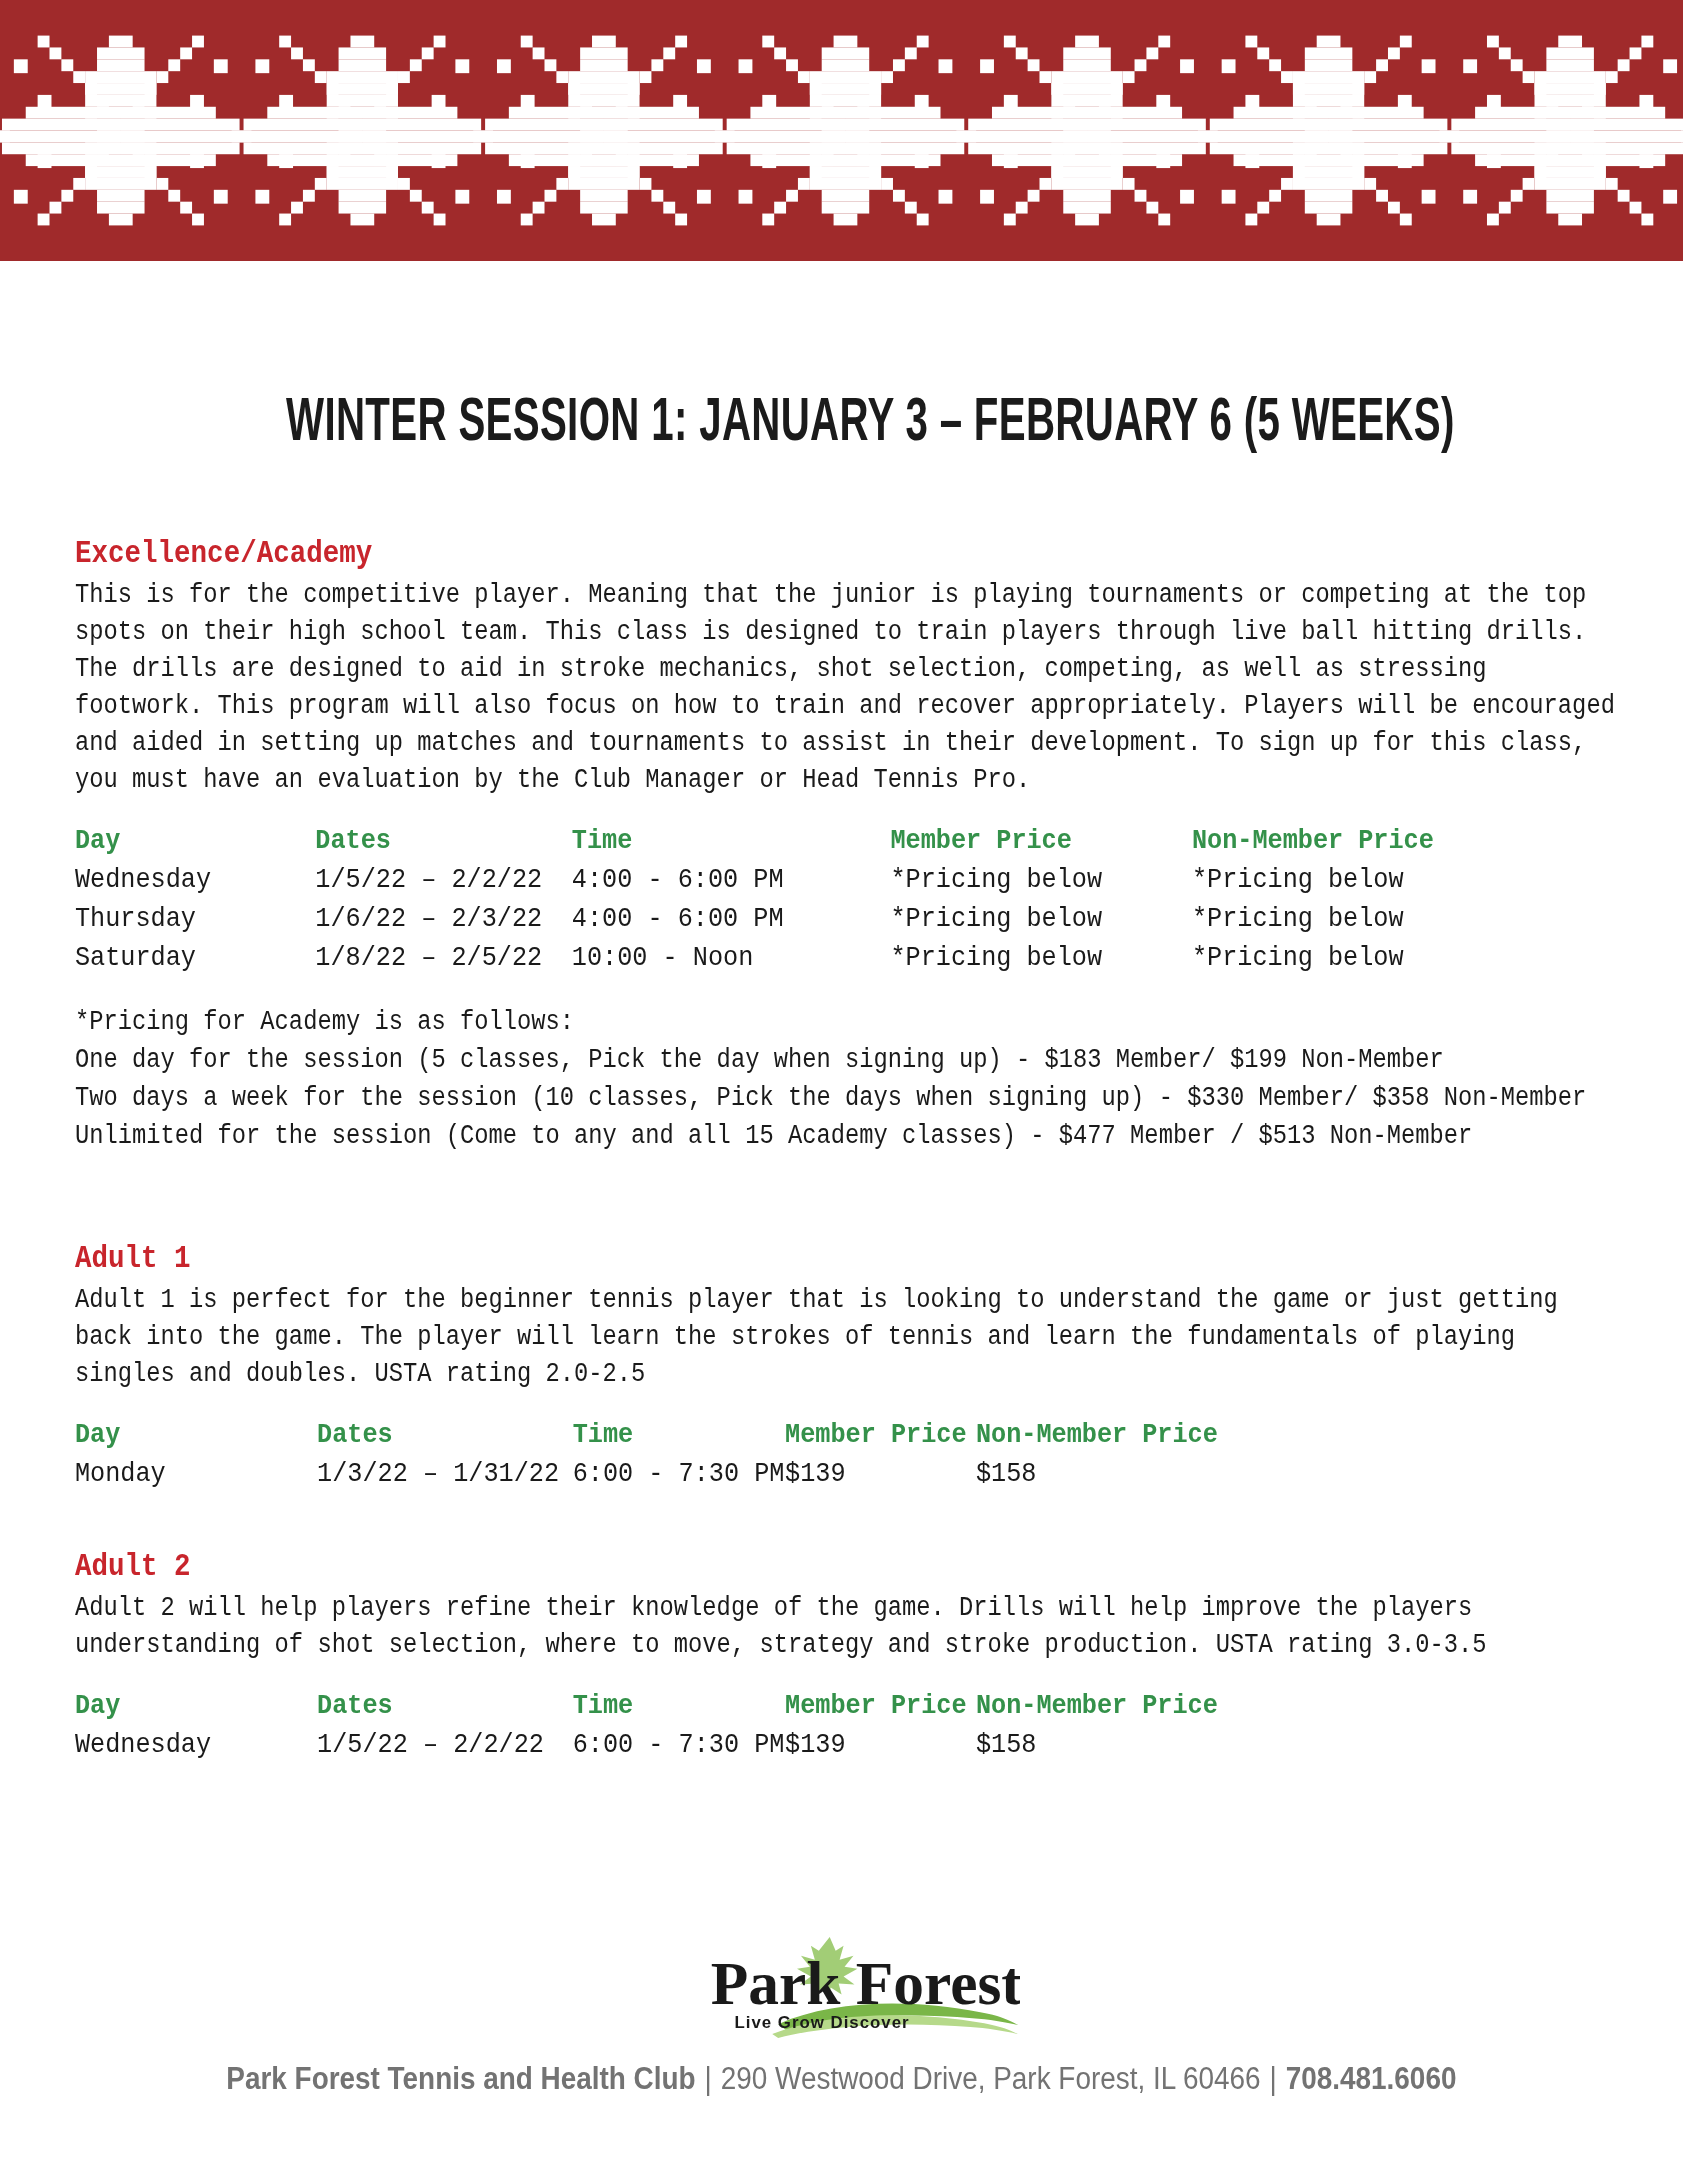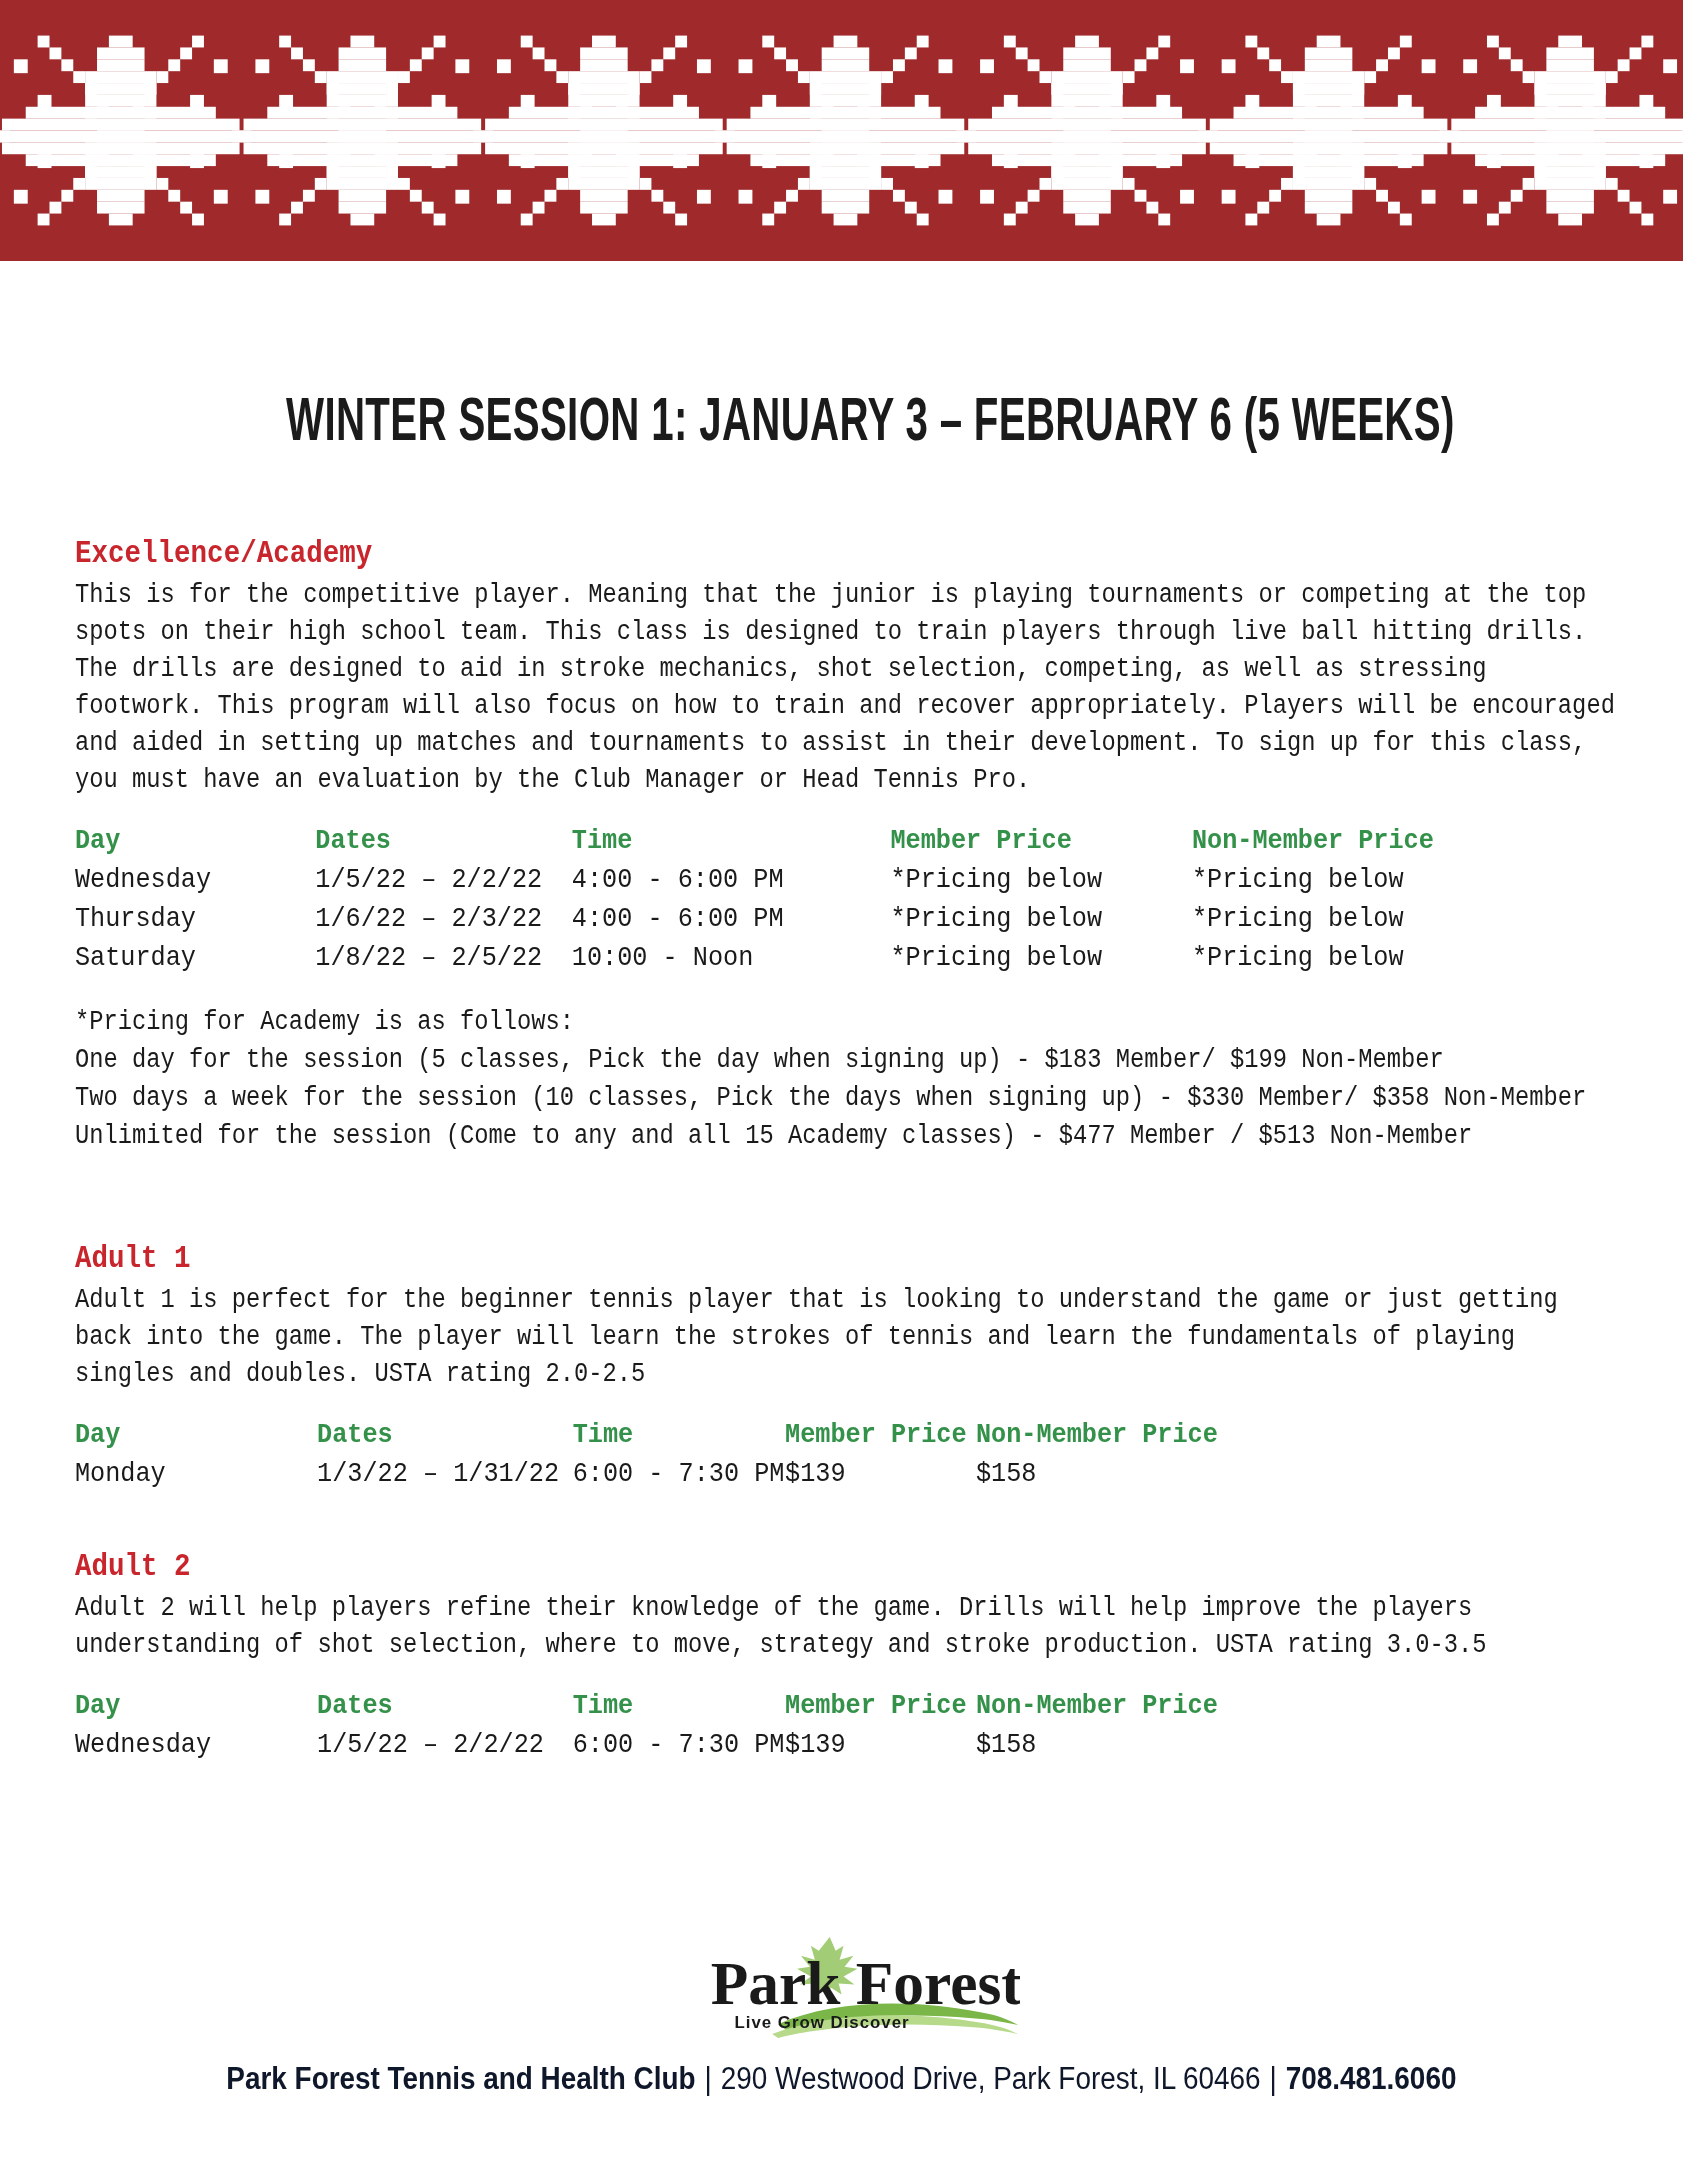--- a/index.html
+++ b/index.html
@@ -139,21 +139,21 @@
   .logo-svg { display: inline-block; }
 
   .footer-line {
     position: absolute;
     left: 0;
     top: 2061px;
     width: 1683px;
     text-align: center;
     font-size: 31px;
     white-space: nowrap;
-    color: #0f172a;
+    color: #737373;
   }
   .footer-line .b { font-weight: bold; }
   .footer-line .sep { padding: 0 10px; font-weight: normal; }
   .footer-inner {
     display: inline-block;
     transform: scaleX(0.9);
     transform-origin: center center;
   }
 </style>
 </head>

